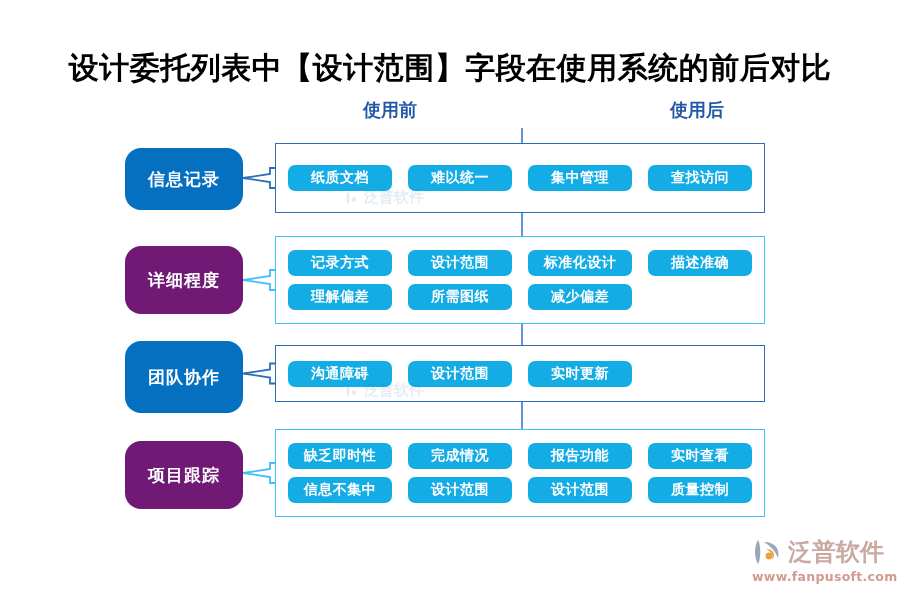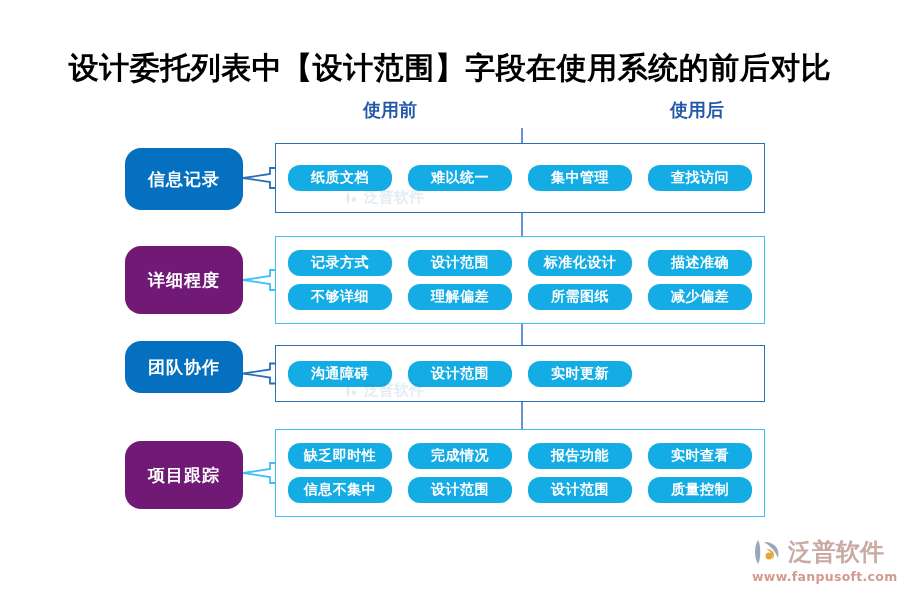--- a/index.html
+++ b/index.html
@@ -106,21 +106,21 @@
     gap: 8px;
     padding: 0 12px;
   }
   .pill-line {
     display: grid;
     grid-template-columns: 1fr 1fr 1fr 1fr;
     column-gap: 16px;
   }
   .pill {
     height: 26px;
-    border-radius: 12px;
+    border-radius: 7px;
     background: #14ace4;
     color: #ffffff;
     font-size: 14px;
     font-weight: bold;
     display: flex;
     align-items: center;
     justify-content: center;
     letter-spacing: 0.5px;
     white-space: nowrap;
   }
@@ -220,30 +220,29 @@
         </div>
         <div class="row-box bd-light" style="top: 236px; height: 88px;">
           <div class="pill-grid">
             <div class="pill-line">
               <div class="pill">记录方式</div>
               <div class="pill">设计范围</div>
               <div class="pill">标准化设计</div>
               <div class="pill">描述准确</div>
             </div>
             <div class="pill-line">
-              <div class="pill">不够详细</div>
               <div class="pill">理解偏差</div>
               <div class="pill">所需图纸</div>
               <div class="pill">减少偏差</div>
             </div>
           </div>
         </div>
       </div>
       <div class="row">
-        <div class="row-label tone-dark" style="top: 341px; height: 52px;">团队协作</div>
+        <div class="row-label tone-dark" style="top: 341px; height: 72px;">团队协作</div>
         <div class="connector" style="top: 345px; height: 57px;">
           <svg viewBox="0 0 36 57" preserveAspectRatio="none">
             <path d="M36 1 L36 18.5 L27 18.5 L27 24.5 L0 28.5 L27 32.5 L27 38.5 L36 38.5 L36 56" fill="none" stroke="#2b6fb5" stroke-width="1.8" stroke-linejoin="miter" vector-effect="non-scaling-stroke"></path>
           </svg>
         </div>
         <div class="row-box bd-dark" style="top: 345px; height: 57px;">
           <div class="pill-grid">
             <div class="pill-line">
               <div class="pill">沟通障碍</div>
               <div class="pill">设计范围</div>

